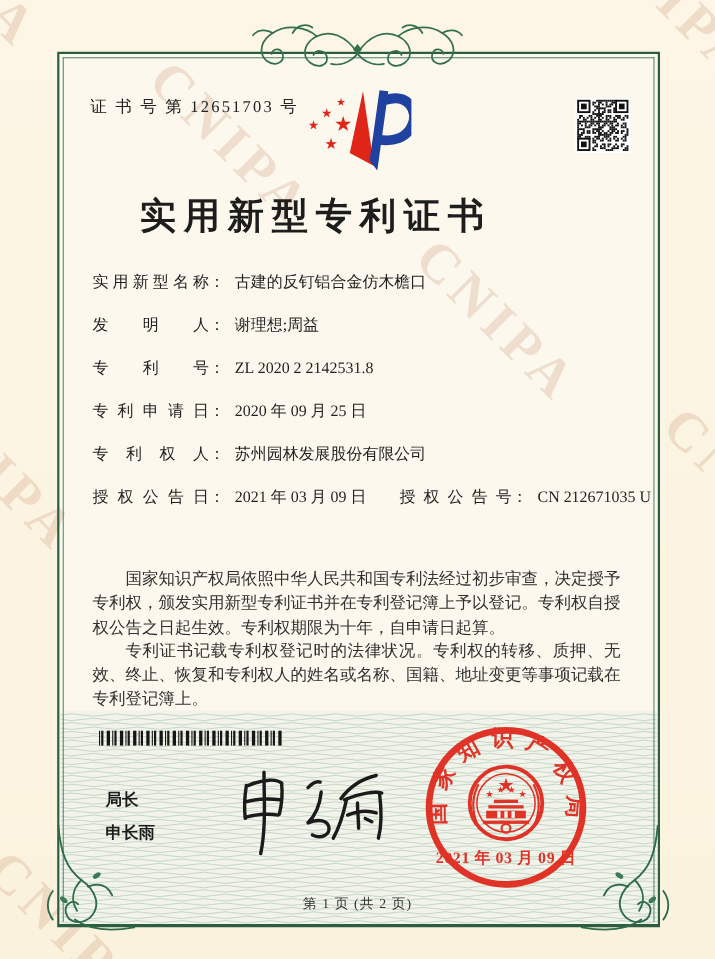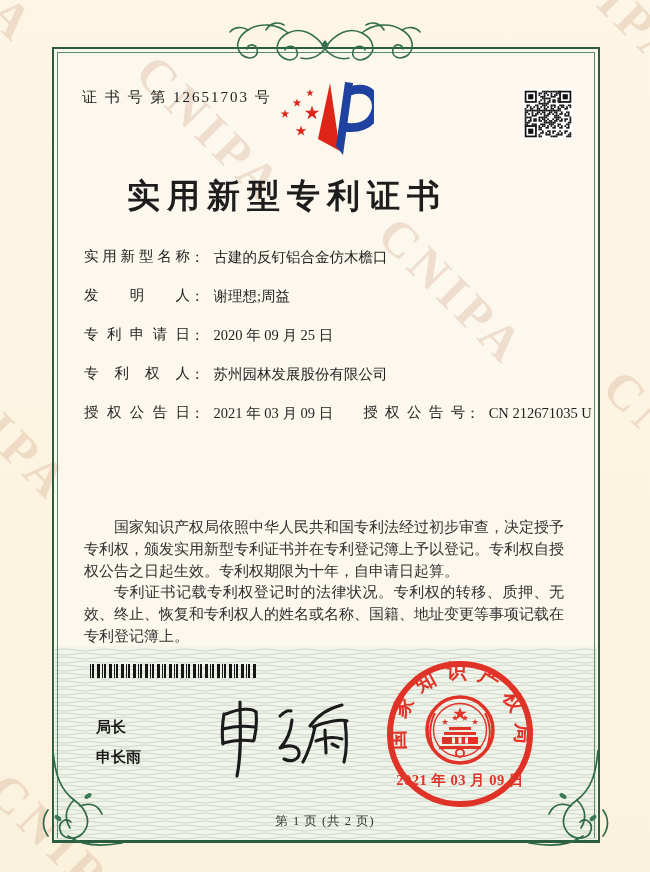--- a/index.html
+++ b/index.html
@@ -29,21 +29,21 @@
   .waves{position:absolute; left:55px; top:646px; z-index:2;}
   
   .cert-no{position:absolute; left:82px; top:88px; font-size:15px; letter-spacing:2px; z-index:6;}
   .logo{position:absolute; left:276px; top:80px; z-index:6;}
   .qr{position:absolute; left:523px; top:89px; z-index:6;}
   .title{position:absolute; left:0; top:174px; width:574px; text-align:center;
     font-size:33px; font-weight:bold; letter-spacing:7px; color:#1d1d1d; z-index:6;}
   
   .fields{position:absolute; left:84px; top:246px; width:515px; z-index:6; font-size:14.5px; color:#1f1f1f;}
   .frow{height:22px; line-height:22px; margin-bottom:17px; white-space:nowrap;}
-  .flabel{display:inline-block; width:106px; text-align:justify; text-align-last:justify; vertical-align:top;font-family:Liberation Mono, monospace;}
+  .flabel{display:inline-block; width:106px; text-align:justify; text-align-last:justify; vertical-align:top;}
   .fvalue{margin-left:9px;}
   .g2{margin-left:30px;}
   .g2 .flabel{width:102px;}
   
   .body-text{position:absolute; left:84px; top:517px; width:480px; z-index:6;
     font-size:15px; line-height:21.8px; text-align:justify; color:#303030;}
   .body-text p{margin:0; text-indent:2em;}
   
   .barcode{position:absolute; left:90px; top:664px; z-index:6;}
   .director{position:absolute; left:96px; top:718px; z-index:6;
@@ -493,20 +493,23 @@
   <div class="title">实用新型专利证书</div>
 
   <div class="fields">
     <div class="frow">
       <span class="flabel">实用新型名称</span><span>：</span><span class="fvalue">古建的反钉铝合金仿木檐口</span>
     </div>
     <div class="frow">
       <span class="flabel">发明人</span><span>：</span><span class="fvalue">谢理想;周益</span>
     </div>
     <div class="frow">
+      <span class="flabel">专利号</span><span>：</span><span class="fvalue">ZL 2020 2 2142531.8</span>
+    </div>
+    <div class="frow">
       <span class="flabel">专利申请日</span><span>：</span><span class="fvalue">2020 年 09 月 25 日</span>
     </div>
     <div class="frow">
       <span class="flabel">专利权人</span><span>：</span><span class="fvalue">苏州园林发展股份有限公司</span>
     </div>
     <div class="frow">
       <span class="flabel">授权公告日</span><span>：</span><span class="fvalue">2021 年 03 月 09 日</span><span class="g2"><span class="flabel">授权公告号</span><span>：</span><span class="fvalue">CN 212671035 U</span></span>
     </div>
   </div>
 

